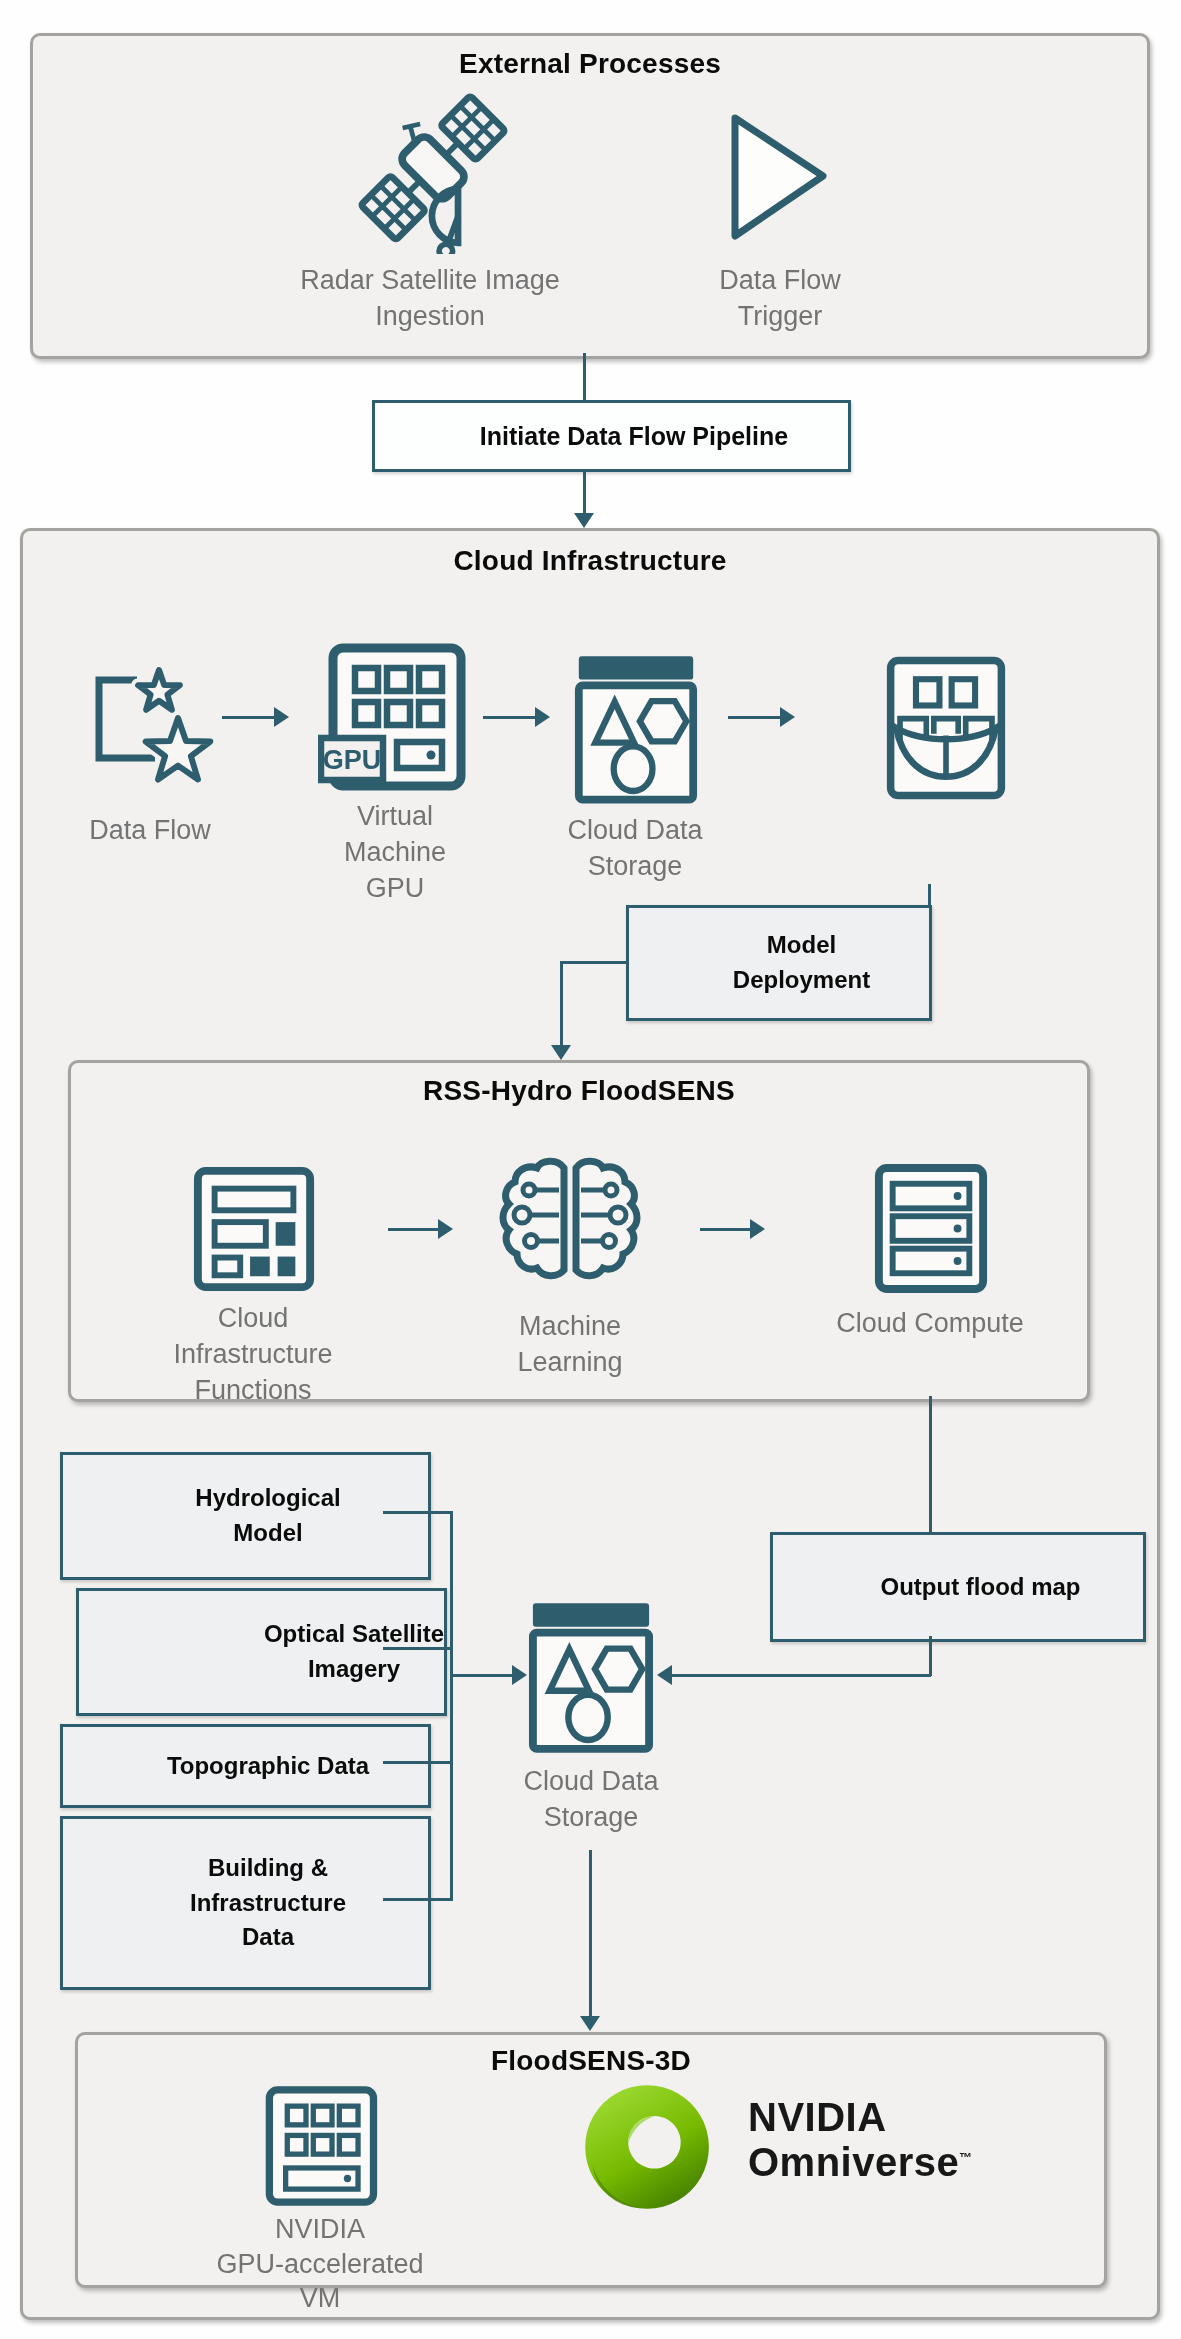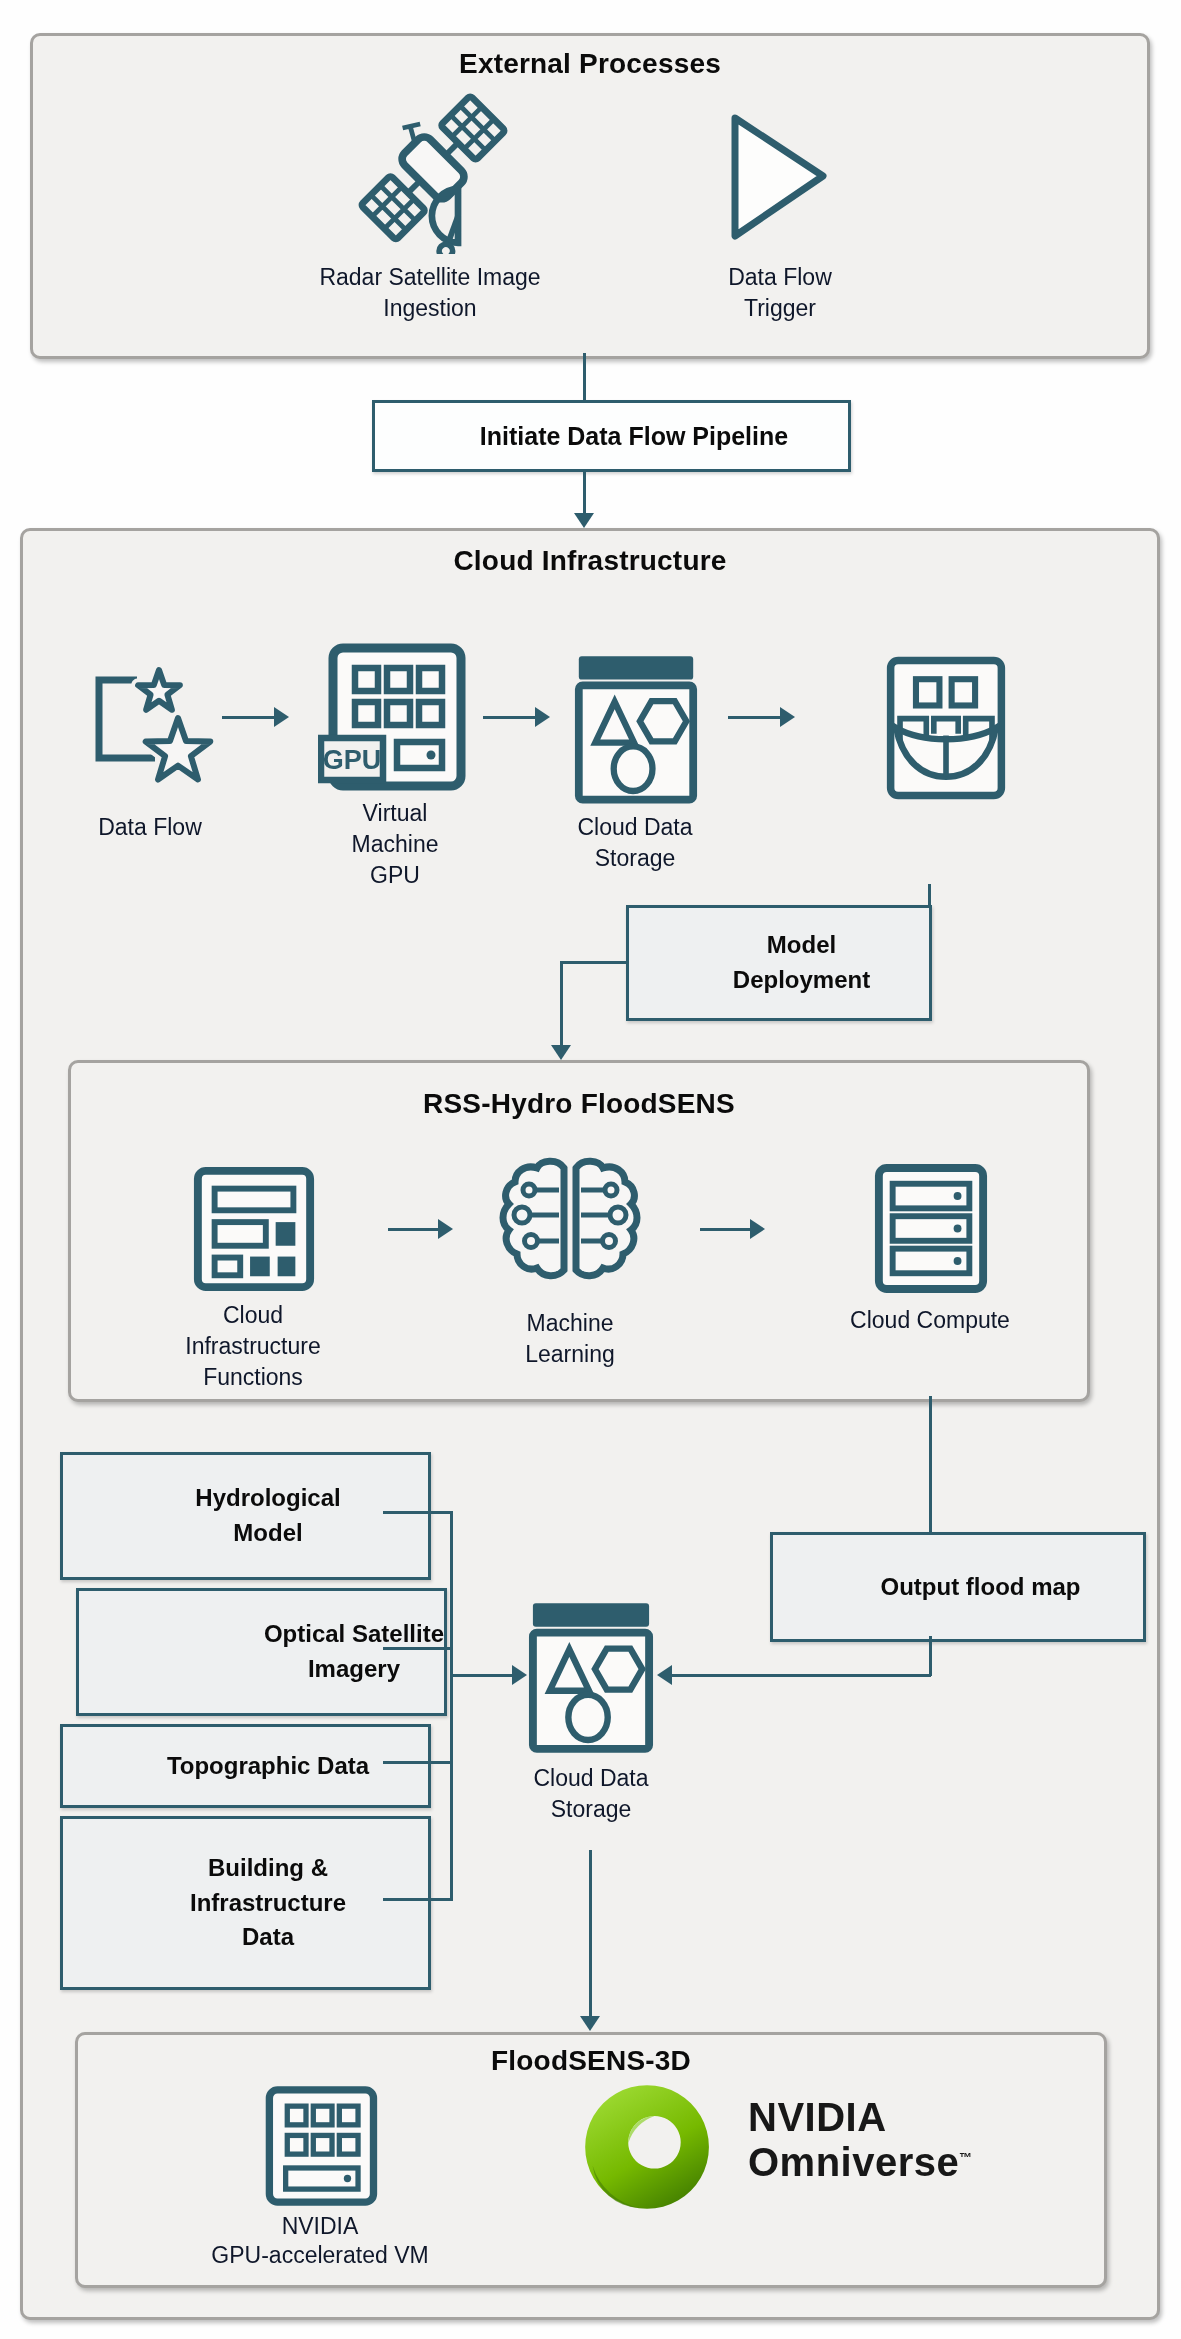--- a/index.html
+++ b/index.html
@@ -17,21 +17,21 @@
          border-radius:10px;box-shadow:2px 3px 4px rgba(0,0,0,.25);}
   .panel-title{position:absolute;left:0;right:0;text-align:center;font-weight:bold;
                font-size:28px;letter-spacing:.2px;color:#0b0b0b;}
 
   .tbox{position:absolute;border:3px solid var(--teal);background:var(--box-bg);
         display:flex;align-items:center;justify-content:center;text-align:center;
         font-weight:bold;font-size:24px;line-height:1.45;color:#0b0b0b;
         box-shadow:1px 2px 3px rgba(0,0,0,.18);padding-left:45px;}
   .whitebox{background:#fdfefe;}
 
-  .cap{position:absolute;text-align:center;font-size:23px;line-height:1.34;color:#0f172a;}
+  .cap{position:absolute;text-align:center;font-size:27px;line-height:1.34;color:#737373;}
   .pre{white-space:pre-line;}
 
   .icon{position:absolute;}
 
   .vline,.hline{position:absolute;background:var(--teal);}
   .vline{width:3px;} .hline{height:3px;}
 
   .arrow-r{position:absolute;height:3px;background:var(--teal);}
   .arrow-r::after{content:"";position:absolute;right:-15px;top:-9px;width:0;height:0;
     border-top:10px solid transparent;border-bottom:10px solid transparent;
@@ -155,21 +155,21 @@
   <div class="vline" style="left:928px;top:884px;height:80px;"></div>
   <div class="hline" style="left:881px;top:961px;width:50px;"></div>
   <div class="tbox pre" style="left:626px;top:905px;width:255px;height:110px;">
     <span class="pre">Model
 Deployment</span>
   </div>
   <div class="hline" style="left:560px;top:961px;width:66px;"></div>
   <div class="arrow-d" style="left:560px;top:961px;height:84px;"></div>
 
   <div class="panel" style="left:68px;top:1060px;width:1016px;height:336px;">
-    <div class="panel-title" style="top:12px;margin-top:13px;">RSS-Hydro FloodSENS</div>
+    <div class="panel-title" style="top:12px;">RSS-Hydro FloodSENS</div>
   </div>
 
   <svg class="icon" style="left:190px;top:1165px;" width="128" height="128" viewBox="0 0 130 130">
     <g fill="none" stroke="#2e5d6d">
       <rect x="8" y="6" width="114" height="118" rx="8" stroke-width="8" fill="#fbfaf9"></rect>
       <rect x="25" y="24" width="80" height="22" stroke-width="6"></rect>
       <rect x="25" y="58" width="52" height="24" stroke-width="6"></rect>
       <rect x="87" y="58" width="20" height="24" fill="#2e5d6d" stroke="none"></rect>
       <rect x="25" y="94" width="26" height="18" stroke-width="6"></rect>
       <rect x="61" y="93" width="20" height="20" fill="#2e5d6d" stroke="none"></rect>

